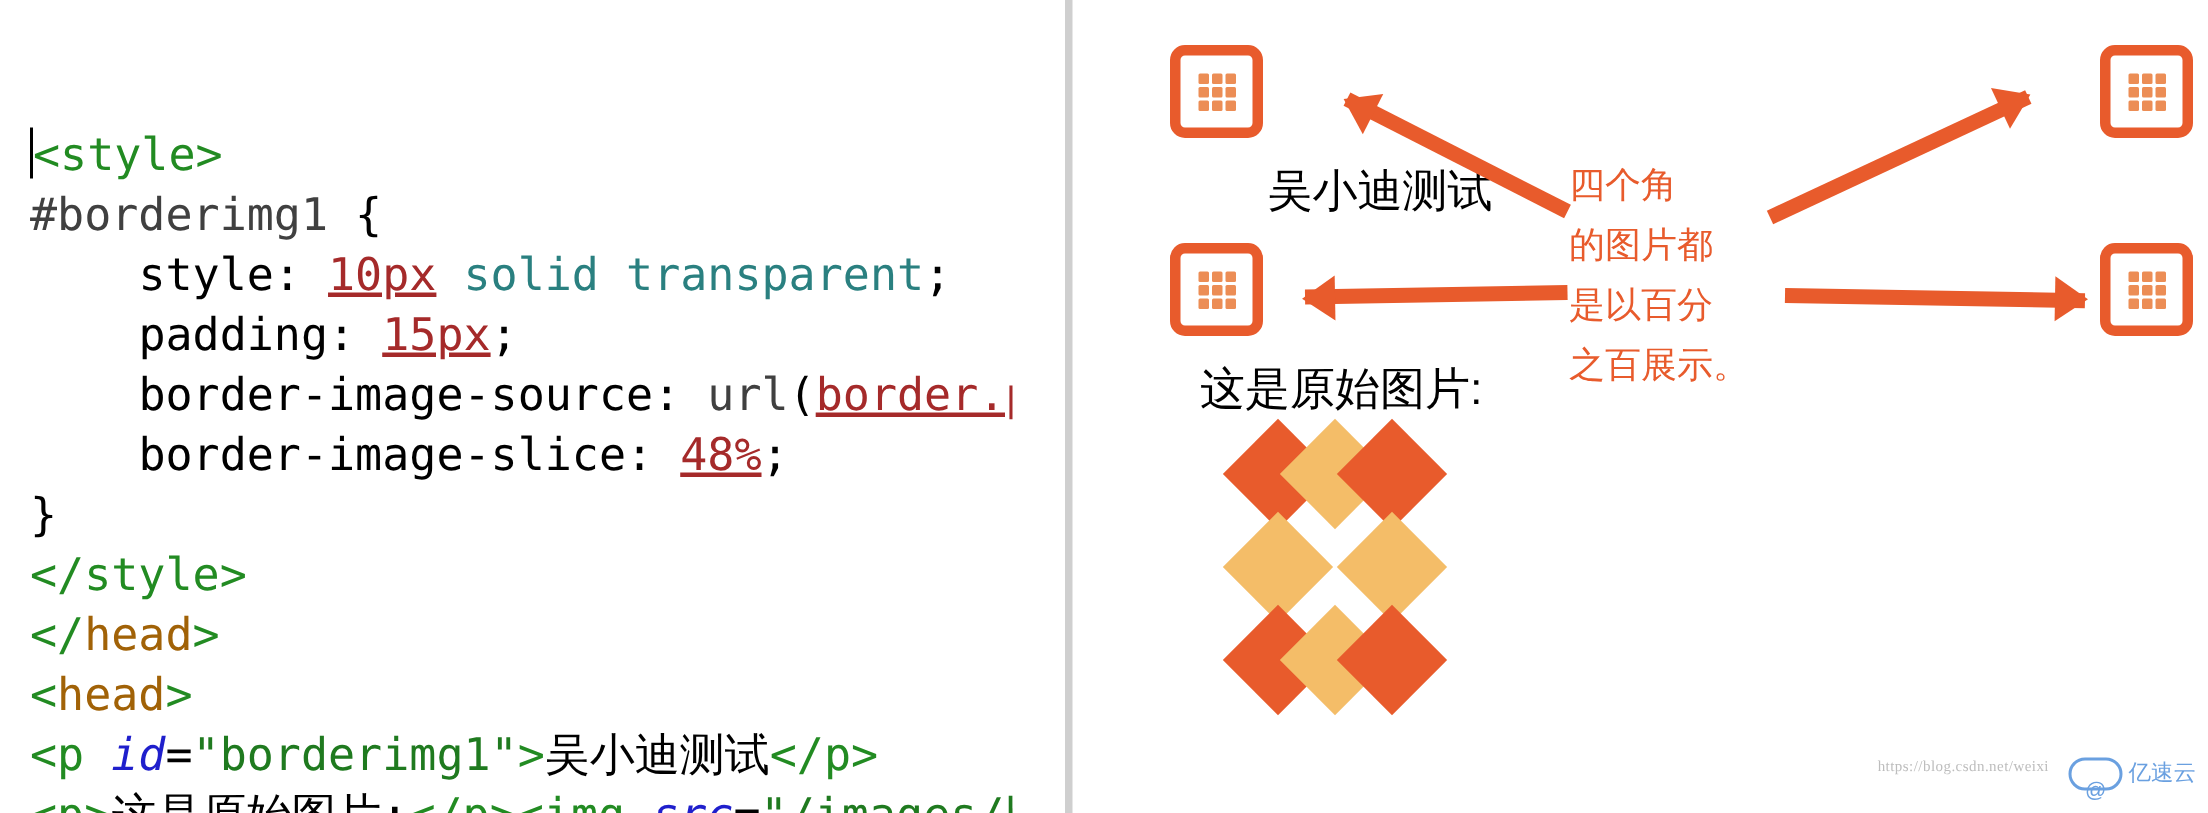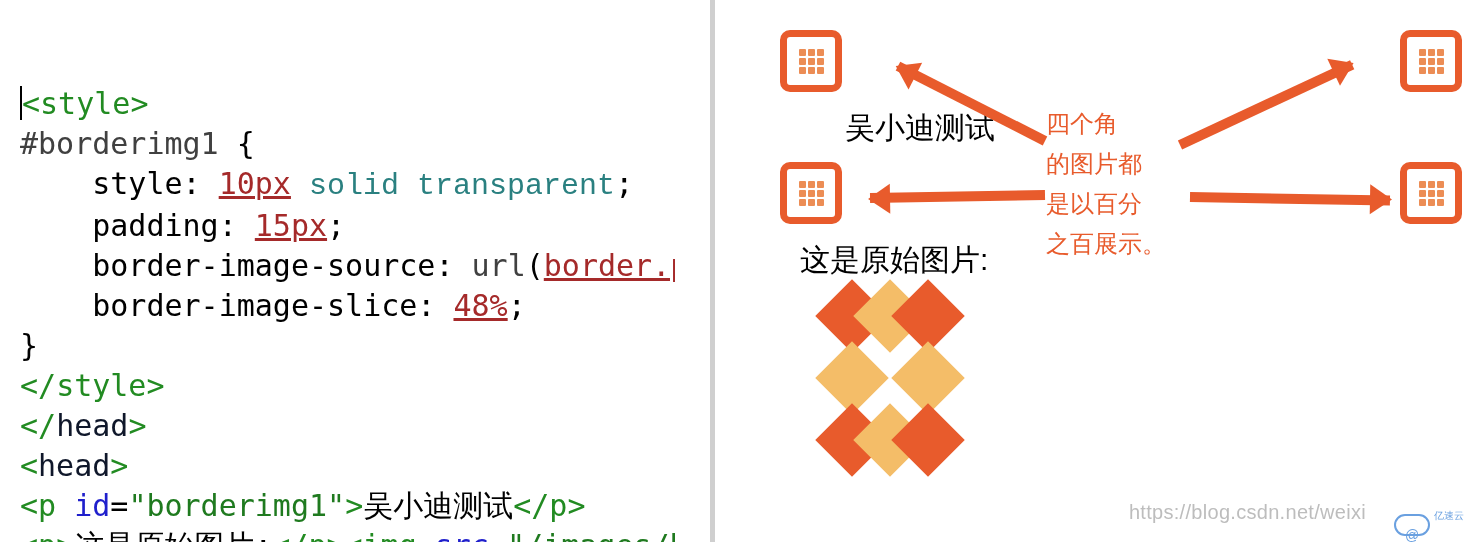--- a/index.html
+++ b/index.html
@@ -32,26 +32,26 @@
   }
   .right {
     flex: 1;
     position: relative;
     padding: 30px 10px 10px 30px;
     font-family: -apple-system, "PingFang SC", "Hiragino Sans GB", sans-serif;
     font-size: 30px;
   }
   
   .t-tag   { color: #228b22; }   
-  .t-tag2  { color: #0f172a; }   
+  .t-tag2  { color: #a16207; }   
   .t-blue  { color: #404040; }
   .t-brown { color: #a52a2a; text-decoration: underline; }
-  .t-teal  { color: #2a8080; font-family: Liberation Mono, monospace; }
+  .t-teal  { color: #2a8080; }
   .t-black { color: #000; }
-  .t-attr  { color: #1f1fcc; }
+  .t-attr  { color: #1f1fcc; font-style: italic; }
   .t-str   { color: #1f7a1f; }
 
   .cursor {
     display: inline-block;
     width: 2px;
     height: 34px;
     background: #000;
     vertical-align: -6px;
   }
 
@@ -127,34 +127,34 @@
     height: 52px;
     transform: rotate(45deg);
   }
   .d-o { background: #e85b2c; }
   .d-y { background: #f4bd68; }
 
   .watermark {
     position: absolute;
     right: 106px;
     bottom: 10px;
-    font-family: Liberation Sans, sans-serif;
-    font-size: 20px;
+    font-family: Liberation Serif, serif;
+    font-size: 10px;
     color: #bdbdbd;
     letter-spacing: 0.3px;
     text-align: center;
   }
   .logo {
     position: absolute;
     right: 8px;
     bottom: 6px;
     display: flex;
-    align-items: flex-end;
+    align-items: center;
     font-family: "PingFang SC", sans-serif;
-    font-size: 10px;
+    font-size: 15px;
     color: #6aa0e0;
     gap: 4px;
   }
   .cloud {
     width: 36px;
     height: 22px;
     border: 2px solid #6aa0e0;
     border-radius: 12px;
     position: relative;
   }

